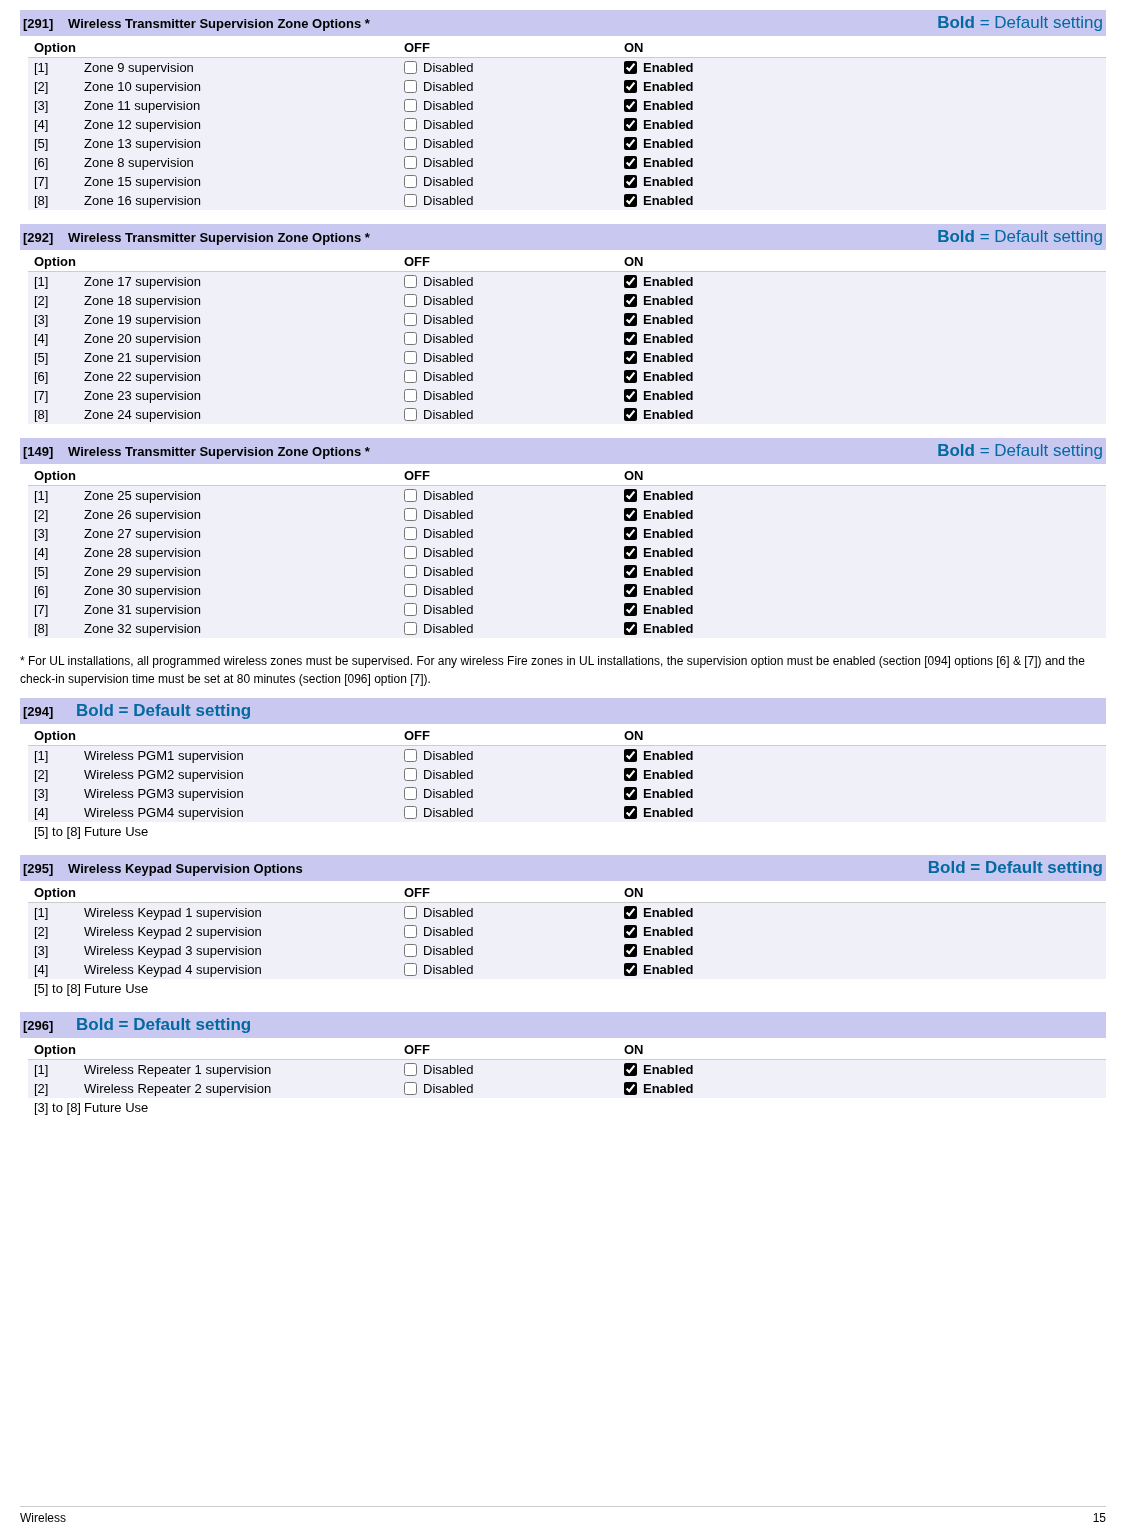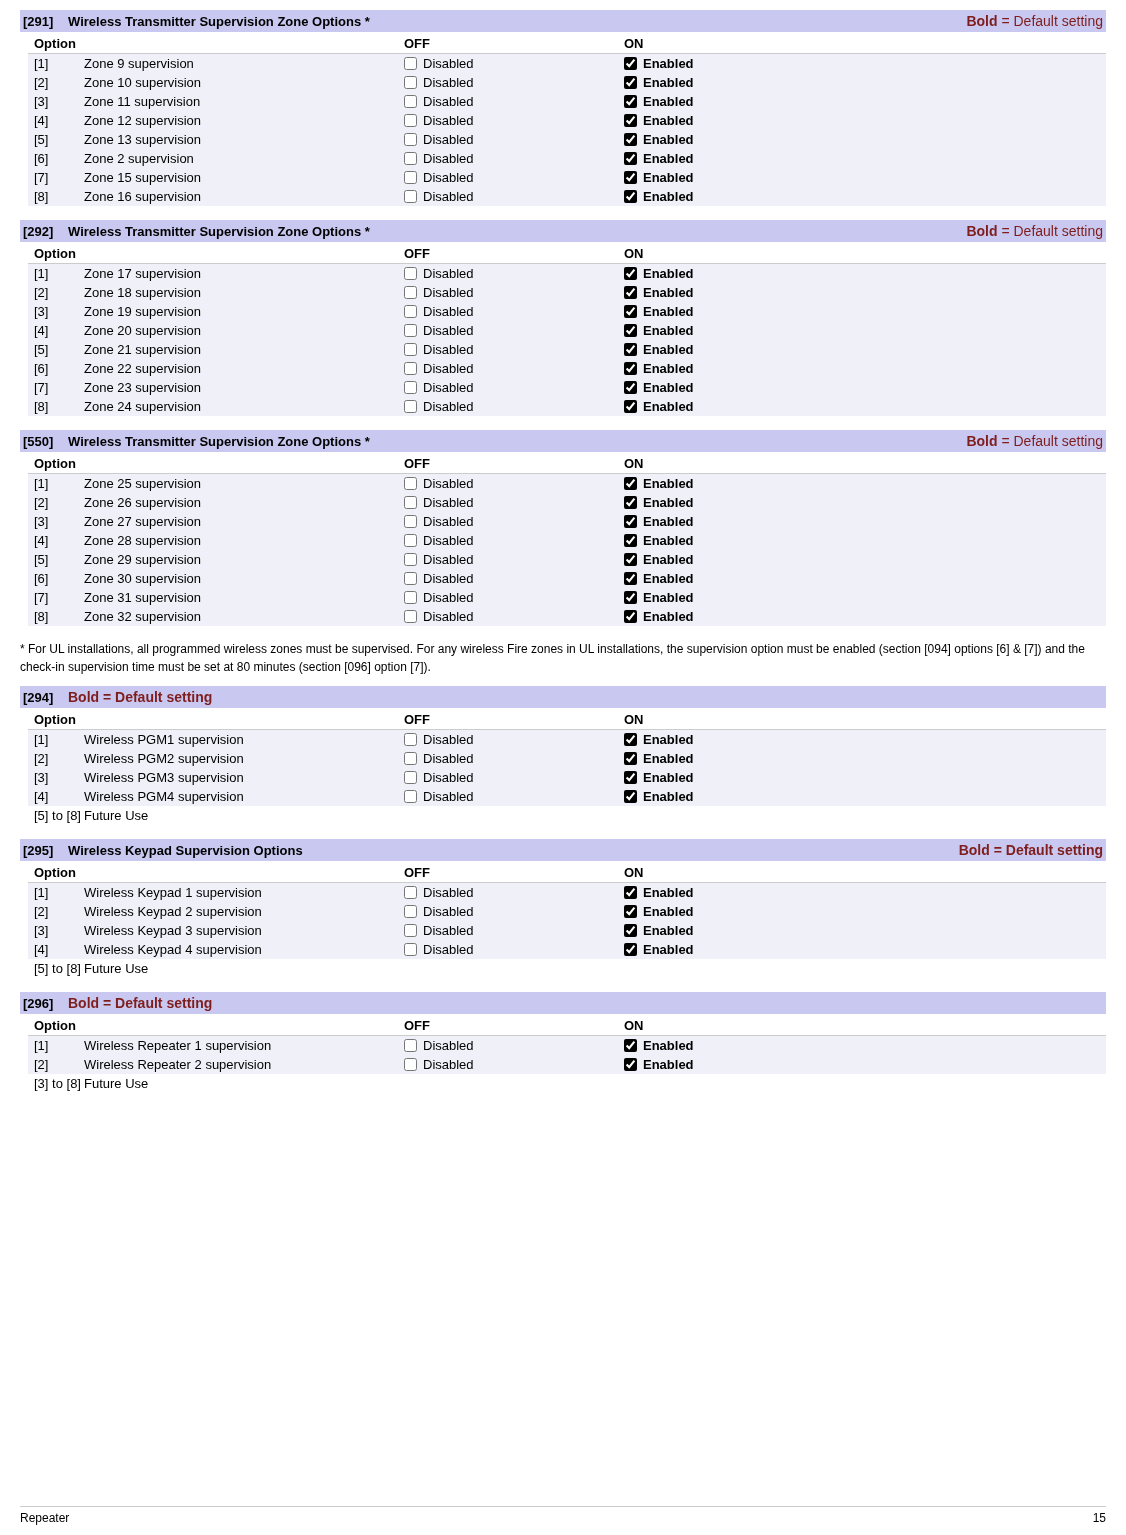--- a/index.html
+++ b/index.html
@@ -25,22 +25,23 @@
     .section-number {
       font-weight: bold;
       margin-right: 10px;
       min-width: 35px;
     }
     .section-title {
       font-weight: bold;
       flex: 1;
     }
     .default-label {
-      font-size: 14px;
-      color: #7f1d1d;
+      font-size: 17px;
+      color: #0369a1;
+      margin-left: 8px;
     }
     .default-label span {
       font-weight: bold;
     }
     .table-container {
       padding-left: 8px;
     }
     .col-header-row {
       display: grid;
       grid-template-columns: 50px 320px 220px 220px;
@@ -173,21 +174,21 @@
             <input type="checkbox" style="">
             <span>Disabled</span>
           </div>
           <div class="checkbox-cell">
             <input type="checkbox" checked="" style="">
             <span class="bold-label">Enabled</span>
           </div>
         </div>
         <div class="data-row" style="background: rgb(240, 240, 248);">
           <span class="option-num">[6]</span>
-          <span class="option-desc">Zone 2 supervision</span>
+          <span class="option-desc">Zone 8 supervision</span>
           <div class="checkbox-cell">
             <input type="checkbox" style="">
             <span>Disabled</span>
           </div>
           <div class="checkbox-cell">
             <input type="checkbox" checked="" style="">
             <span class="bold-label">Enabled</span>
           </div>
         </div>
         <div class="data-row">
@@ -321,21 +322,21 @@
           </div>
           <div class="checkbox-cell">
             <input type="checkbox" checked="" style="">
             <span class="bold-label">Enabled</span>
           </div>
         </div>
       </div>
     </div>
     <div class="section">
       <div class="section-header">
-        <span class="section-number">[550]</span>
+        <span class="section-number">[149]</span>
         <span class="section-title">Wireless Transmitter Supervision Zone Options *</span>
         <span class="default-label"><span style="font-weight:bold">Bold</span> = Default setting</span>
       </div>
       <div class="table-container">
         <div class="col-header-row">
           <span style="font-weight: bold; grid-column: 1 / 3;">Option</span>
           <span class="col-off">OFF</span>
           <span class="col-on">ON</span>
         </div>
         <div class="data-row">
@@ -609,15 +610,15 @@
         </div>
       </div>
       <div class="future-use-row">
         <span>[3] to [8]</span>
         <span>Future Use</span>
       </div>
     </div>
 </div>
 
 <div class="footer">
-  <span>Repeater</span>
+  <span>Wireless</span>
   <span>15</span>
 </div>
 
 </body></html>

